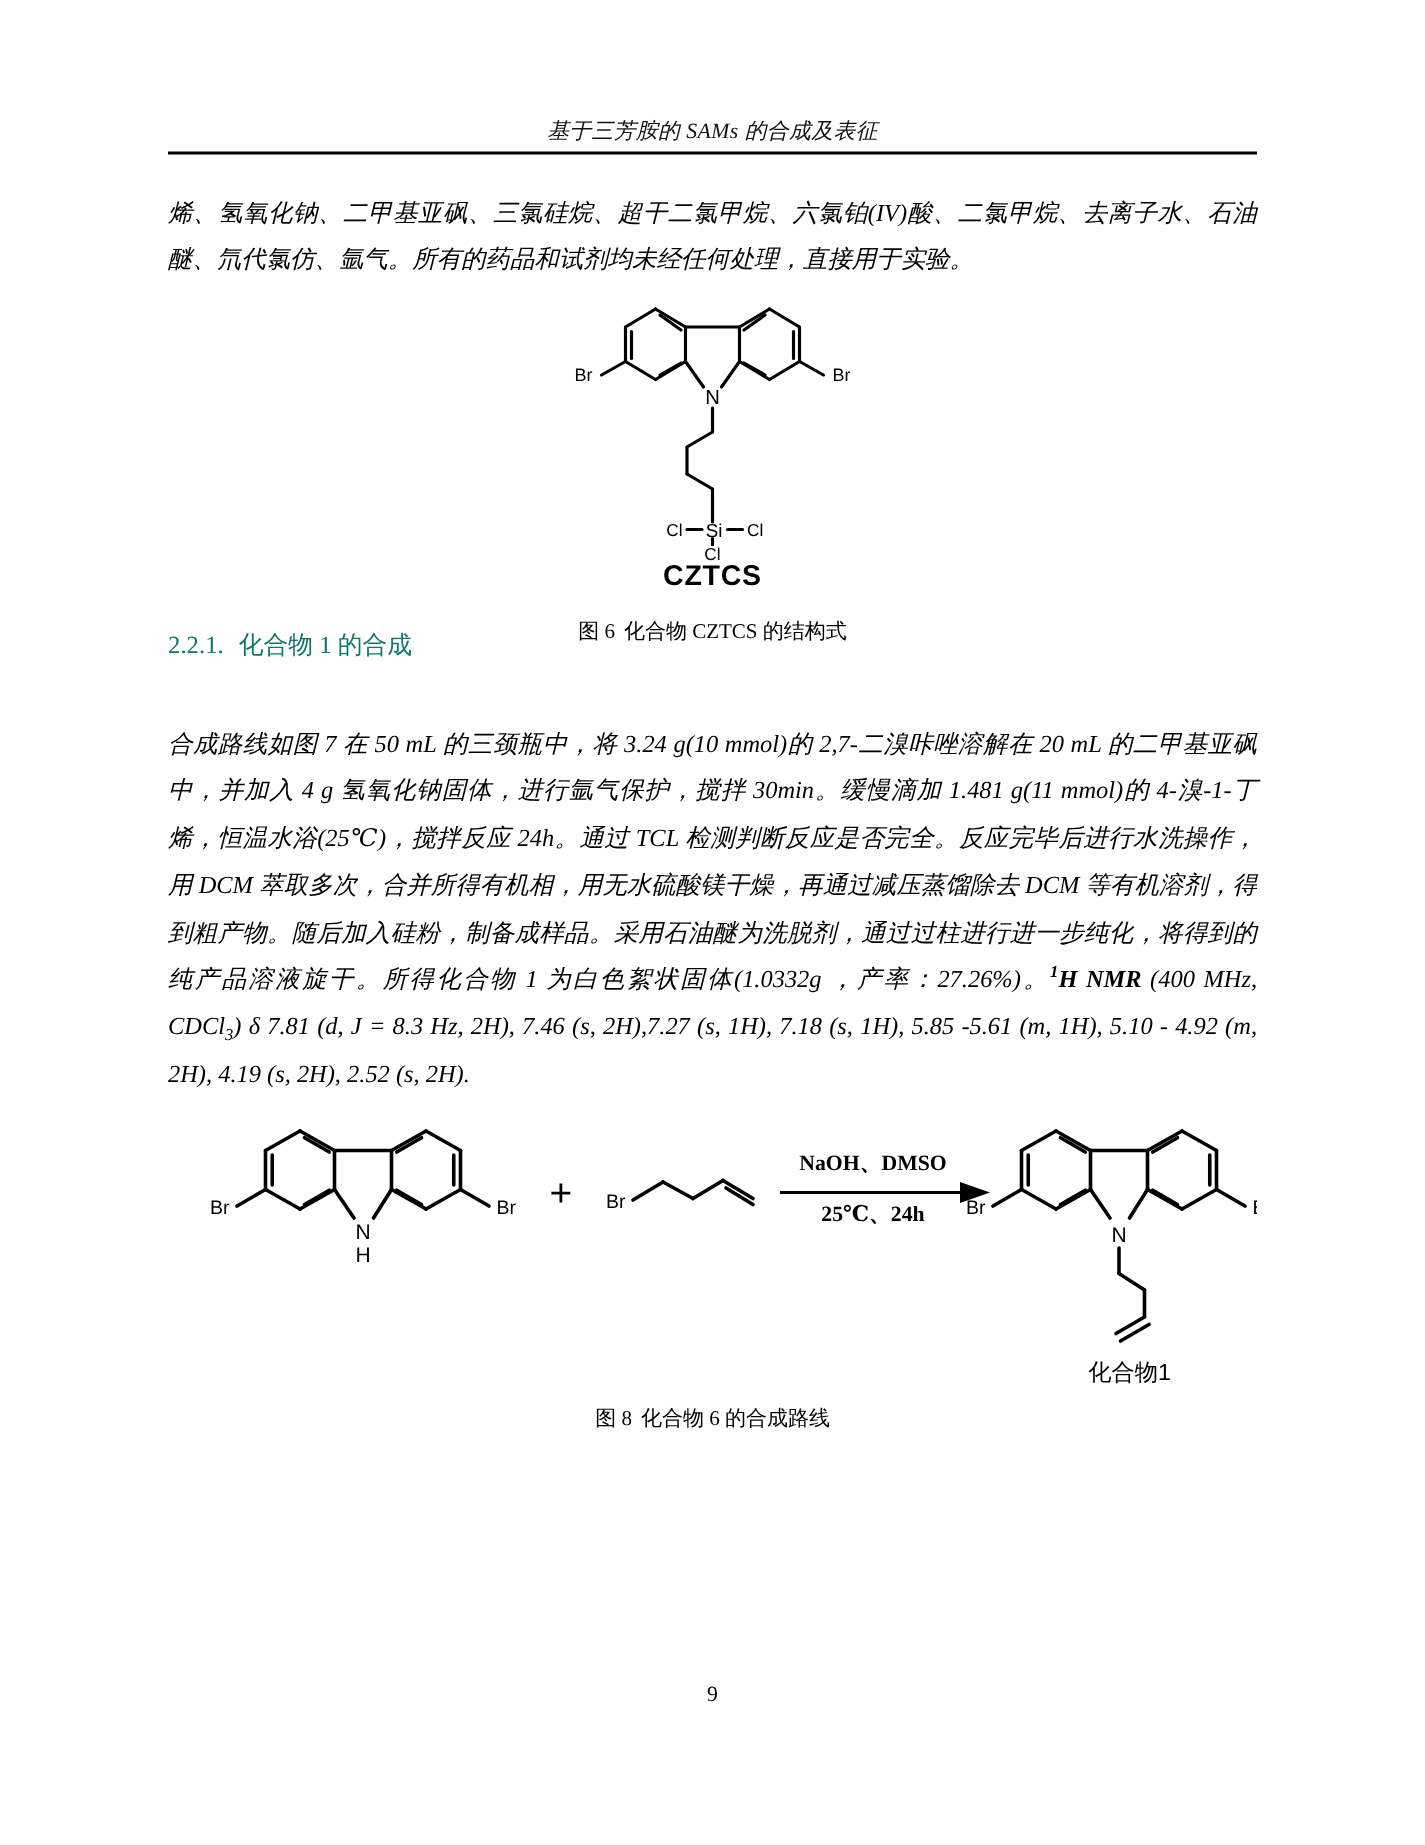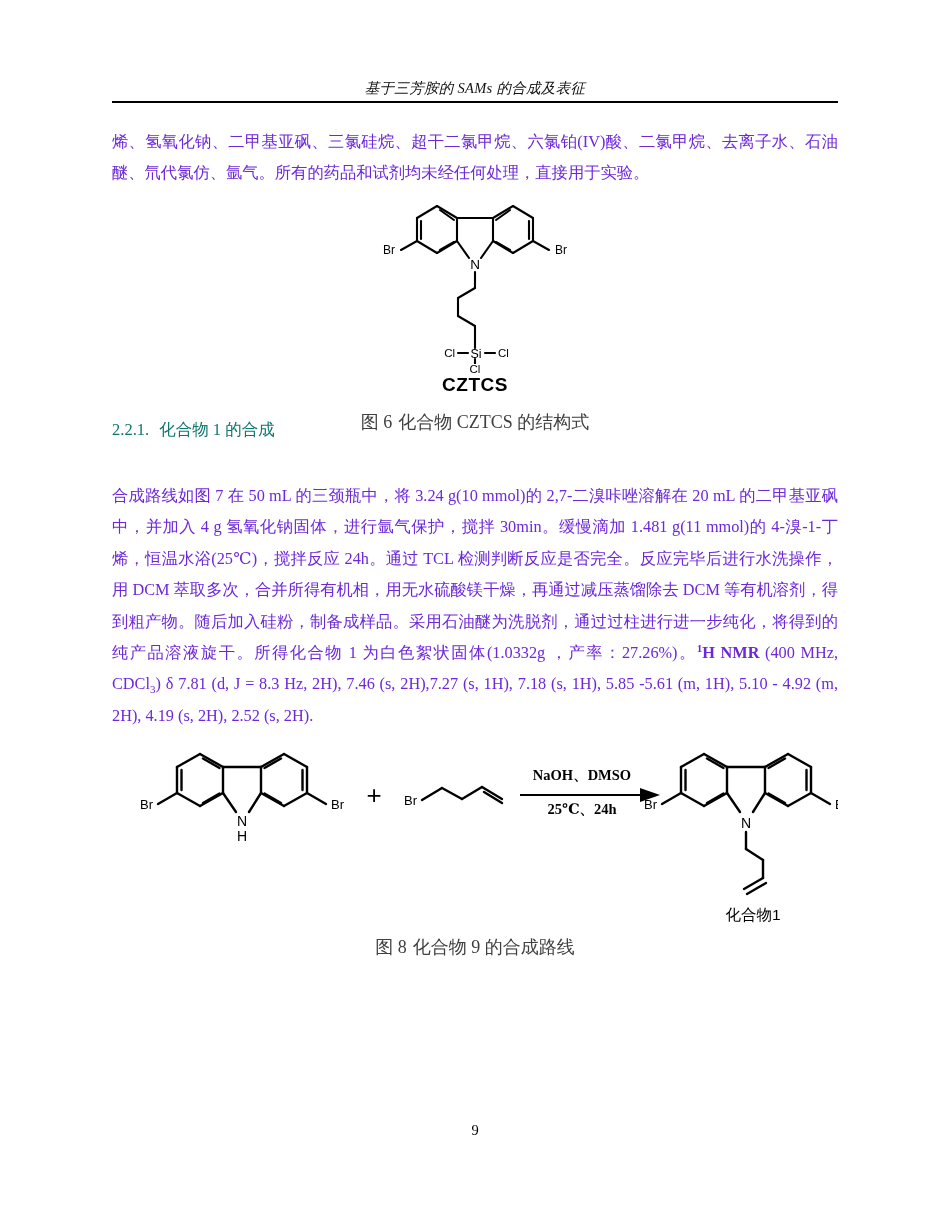--- a/index.html
+++ b/index.html
@@ -46,21 +46,22 @@
 
   
   .body-text {
     position: absolute;
     left: 112px;
     width: 726px;
     font-size: 16.3px;
     line-height: 31.4px;
     text-align: justify;
     text-justify: inter-ideograph;
-    color: #6d28d9;
+    color: #000000;
+    font-style: italic;
   }
   .para-intro { top: 126px; }
   .para-main  { top: 480px; }
 
   .indent2 { text-indent: 2em; display: inline; }
 
   .nmr-bold { font-weight: bold; }
   sup { font-size: 0.68em; vertical-align: super; line-height: 0; }
   sub { font-size: 0.68em; vertical-align: sub; line-height: 0; }
 
@@ -74,23 +75,23 @@
     color: #0f766e;
   }
   .section-heading .num { margin-right: 10px; }
 
   
   .figure {
     position: absolute;
   }
   .fig-caption {
     text-align: center;
-    font-size: 18px;
+    font-size: 14px;
     line-height: 24px;
-    color: #404040;
+    color: #000000;
   }
   .fig-caption .capnum { margin-right: 6px; }
 
   
   .fig6 {
     left: 112px;
     top: 196px;
     width: 726px;
   }
   .fig6-art {
@@ -331,20 +332,20 @@
         <text class="atom" x="634" y="86" font-size="14" text-anchor="middle">N</text>
         <text class="atom" x="545" y="67" font-size="13" text-anchor="end">Br</text>
         <text class="atom" x="723" y="67" font-size="13" text-anchor="start">Br</text>
 
         <text class="prod-label" x="641" y="178" font-size="15.5" text-anchor="middle">化合物1</text>
       </svg>
     </div>
 
     <div class="fig7-caption-wrap">
       <div class="fig-caption">
-        <span class="capnum">图 8</span><span>化合物 9 的合成路线</span>
+        <span class="capnum">图 8</span><span>化合物 6 的合成路线</span>
       </div>
     </div>
   </div>
 
   <div class="page-number">9</div>
 
 </div>
 
 </body></html>

